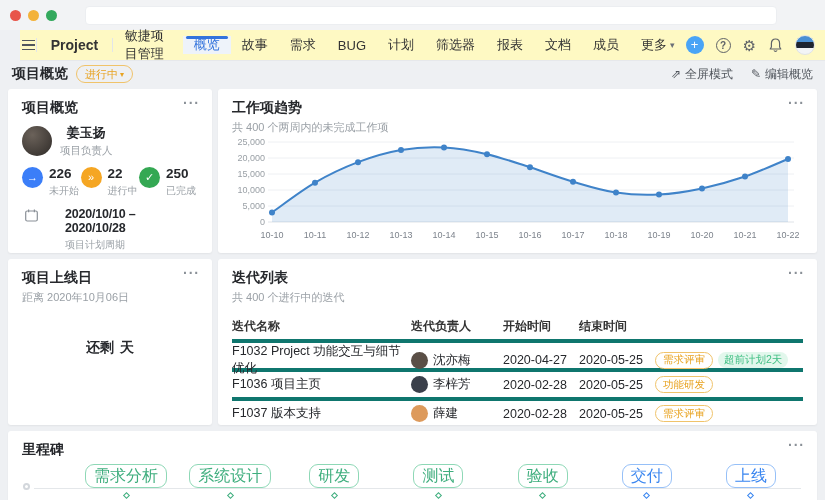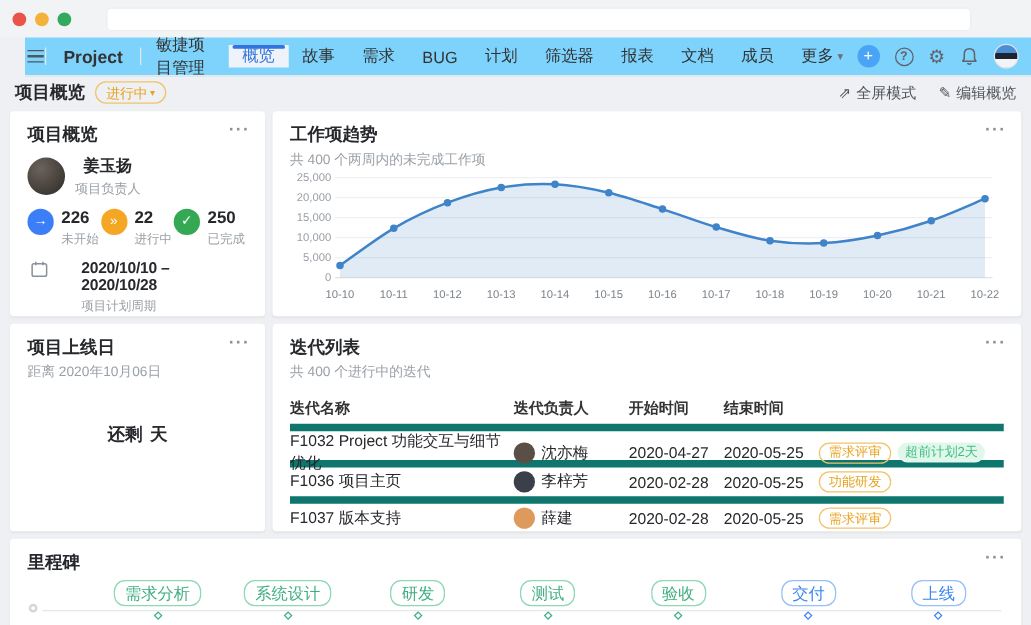--- a/index.html
+++ b/index.html
@@ -8,21 +8,21 @@
 
   
   .chrome { height:30px; background:#f2f3f5; position:relative; display:flex; align-items:center; }
   .dot { width:11px; height:11px; border-radius:50%; }
   .dot.red{ background:#e8554a; margin-left:10px;}
   .dot.yellow{ background:#f3b23a; margin-left:7px;}
   .dot.green{ background:#33a95d; margin-left:7px;}
   .addr { position:absolute; left:85px; top:6px; width:692px; height:19px; background:#fff; border-radius:4px; border:1px solid #eceef1; font-size:11px; color:#9aa0a6; padding:0 8px; line-height:17px;}
 
   
-  .nav { height:31px; background:#7dd3fc; border-bottom:1px solid #e6e8eb; display:flex; align-items:stretch; position:relative;margin-left:20px; }
+  .nav { height:31px; background:#fef9c3; border-bottom:1px solid #e6e8eb; display:flex; align-items:stretch; position:relative;margin-left:20px; }
   .nav-left { display:flex; align-items:center; }
   .hamburger { width:30px; display:flex; flex-direction:column; gap:3px; align-items:center; justify-content:center; cursor:pointer; }
   .hamburger i { width:13px; height:1.6px; background:#51565d; display:block; }
   .vdiv { width:1px; height:14px; background:#e2e5e9; align-self:center; }
   .product { font-size:14px; font-weight:600; color:#333; padding:0 14px; display:flex; align-items:center; }
   .workspace { font-size:13px; color:#333; padding:0 12px; display:flex; align-items:center; }
   .tabs { display:flex; align-items:stretch; margin-left:4px; }
   .tab { padding:0 11px; font-size:13px; color:#333; display:flex; align-items:center; position:relative; cursor:pointer; white-space:nowrap; }
   .tab.active { color:#3273dc; background:#eef3fa; }
   .tab.active::before { content:""; position:absolute; top:0; left:3px; right:3px; height:3px; background:#3273dc; border-radius:2px; }
@@ -74,35 +74,35 @@
   .legend-label { font-size:11px; color:#51565d; }
   .trend-svg { display:block; margin-top:0; }
 
   
   .remain { display:flex; justify-content:center; align-items:baseline; gap:6px; margin-top:34px; }
   .remain-prefix,.remain-suffix { font-size:14px; font-weight:700; color:#26282c; }
   .remain-days { font-size:60px; font-weight:700; color:#333; letter-spacing:-2px; line-height:1; }
 
   
   .it-table { margin-top:8px; }
-  .it-row { display:grid; grid-template-columns:1fr 92px 76px 76px 148px; align-items:center; height:29px; font-size:12.5px; color:#26282c; border-top:6px solid #0f766e; }
+  .it-row { display:grid; grid-template-columns:1fr 92px 76px 76px 148px; align-items:center; height:29px; font-size:12.5px; color:#26282c; border-top:4px solid #0f766e; }
   .it-row.head { border-top:none; font-weight:700; font-size:12px; color:#333; height:26px; }
   .it-owner { display:flex; align-items:center; gap:5px; }
   .it-avatar { width:17px; height:17px; border-radius:50%; flex:none; }
   .stage-cell { display:flex; gap:5px; align-items:center; }
   .pill-stage { font-size:10.5px; color:#e8a321; border:1px solid #f0c36a; border-radius:9px; padding:0.5px 7px; white-space:nowrap; }
   .pill-extra { font-size:10.5px; color:#3fbf83; background:#e2f7ec; border-radius:9px; padding:1px 6px; white-space:nowrap; }
 
   
   .ms-wrap { position:relative; height:70px; margin-top:0; }
   .ms-line { position:absolute; left:12px; right:2px; top:29px; height:1px; background:#e4e7ea; }
   .ms-start { position:absolute; left:1px; top:24px; width:7px; height:7px; border:2.5px solid #d3d7dc; border-radius:50%; background:#fff; }
   .ms-items { display:flex; padding-left:52px; position:relative; }
   .ms-item { flex:1; display:flex; flex-direction:column; align-items:center; padding-top:5px; }
-  .ms-pill { font-size:13px; padding:0.5px 8px; border-radius:9px; border:1px solid; background:#fff; white-space:nowrap; }
+  .ms-pill { font-size:16px; padding:0.5px 8px; border-radius:9px; border:1px solid; background:#fff; white-space:nowrap; }
   .ms-pill.green { color:#3fae7e; border-color:#8ed8b6; }
   .ms-pill.blue  { color:#3a86f0; border-color:#96c0f8; }
   .ms-diamond { width:5px; height:5px; transform:rotate(45deg); background:#fff; border:1.5px solid; margin-top:5px; }
   .ms-diamond.green { border-color:#3fae7e; }
   .ms-diamond.blue { border-color:#3a86f0; }
   .ms-status { font-size:10.5px; color:#7d838c; margin-top:7px; }
 </style>
 </head>
 <body>
 

